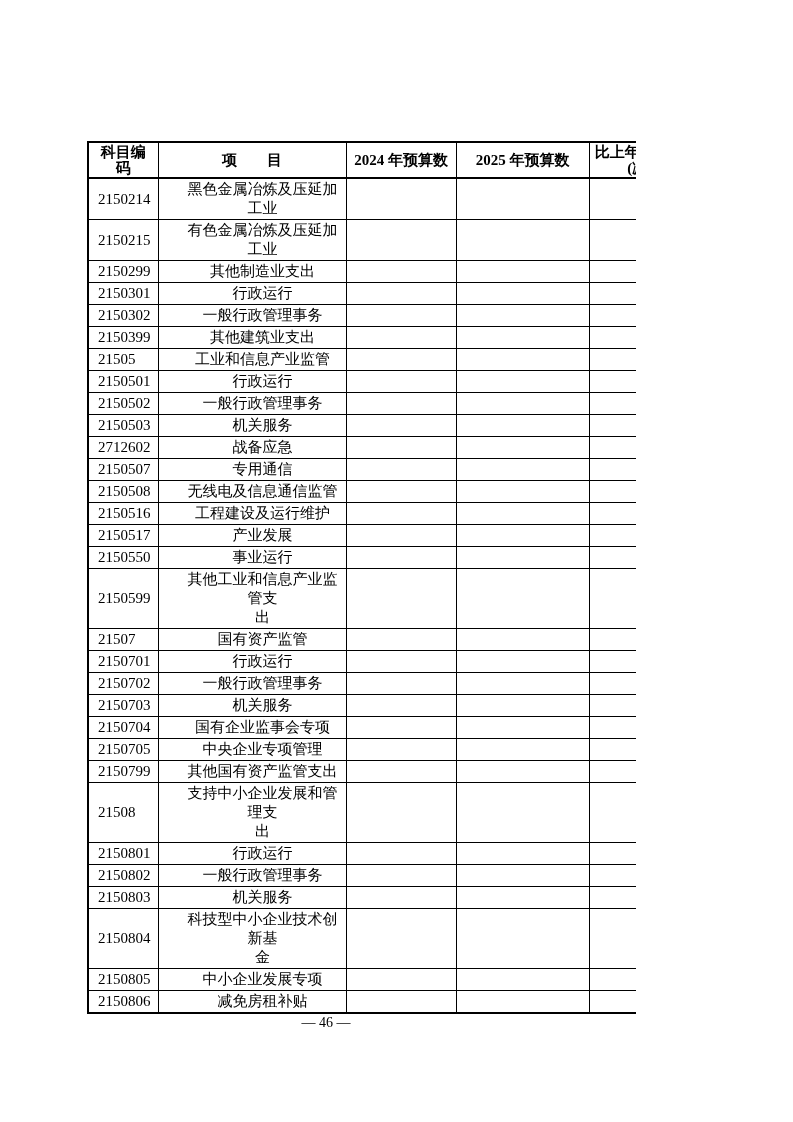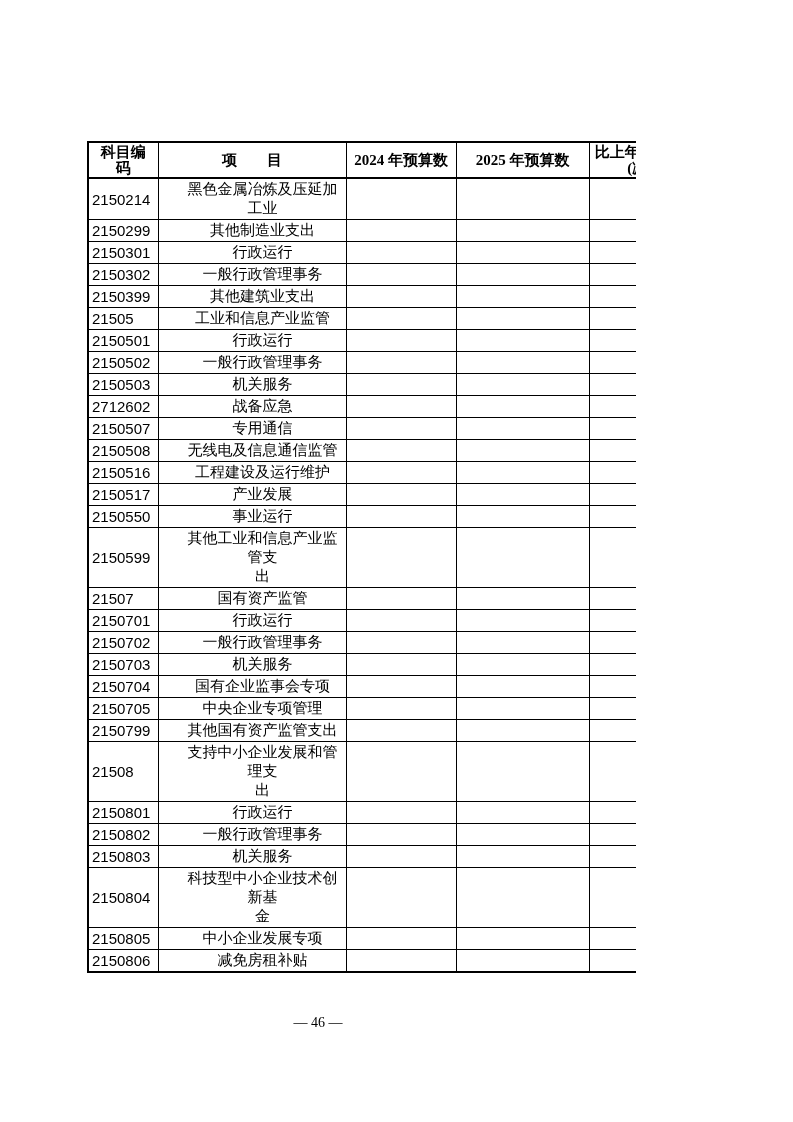--- a/index.html
+++ b/index.html
@@ -44,29 +44,29 @@
     font-size: 15px;
     line-height: 19px;
     height: 20px;
     padding: 1px 2px;
     vertical-align: middle;
     white-space: pre-line;
     overflow: hidden;
   }
   td.cell-code {
     text-align: left;
-    padding-left: 3px;
-    font-family: Liberation Sans, sans-serif;
+    padding-left: 9px;
+    font-family: Liberation Serif, serif;
   }
   td.cell-item { text-align: center; padding-left: 23px; }
   td.cell-num  { text-align: right; }
   .page-number {
     position: absolute;
     top: 1015px;
-    left: 0;
+    left: 8px;
     width: 100%;
     text-align: center;
     font-size: 14px;
     color: #000000;
   }
 </style>
 </head>
 <body>
 
 <div class="page">
@@ -92,20 +92,27 @@
     </thead>
     <tbody id="table-body">
         <tr>
           <td class="cell-code">2150214</td>
           <td class="cell-item">黑色金属冶炼及压延加工业</td>
           <td class="cell-num"></td>
           <td class="cell-num"></td>
           <td class="cell-num"></td>
         </tr>
         <tr>
+          <td class="cell-code">2150215</td>
+          <td class="cell-item">有色金属冶炼及压延加工业</td>
+          <td class="cell-num"></td>
+          <td class="cell-num"></td>
+          <td class="cell-num"></td>
+        </tr>
+        <tr>
           <td class="cell-code">2150299</td>
           <td class="cell-item">其他制造业支出</td>
           <td class="cell-num"></td>
           <td class="cell-num"></td>
           <td class="cell-num"></td>
         </tr>
         <tr>
           <td class="cell-code">2150301</td>
           <td class="cell-item">行政运行</td>
           <td class="cell-num"></td>

